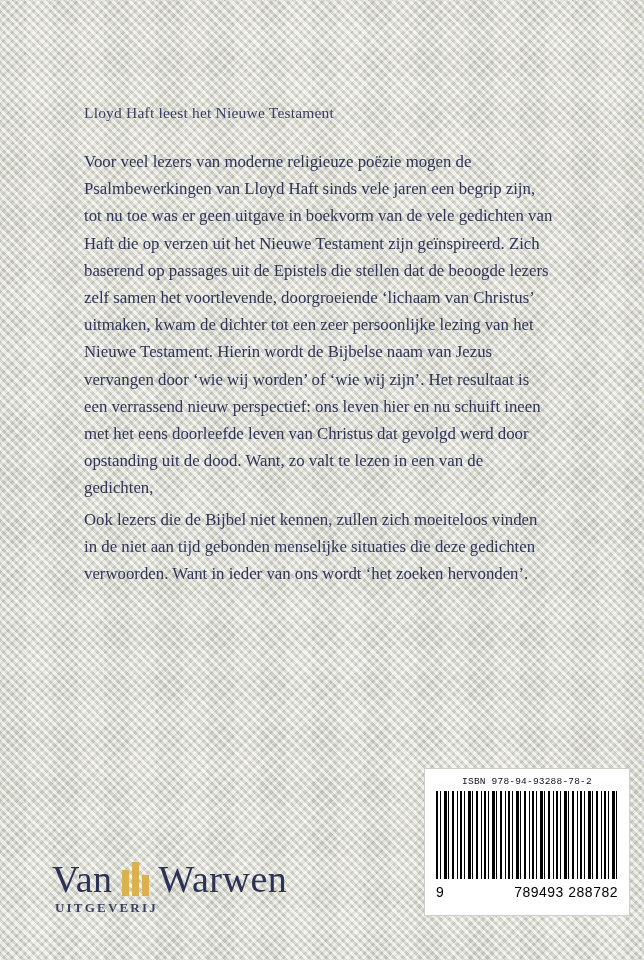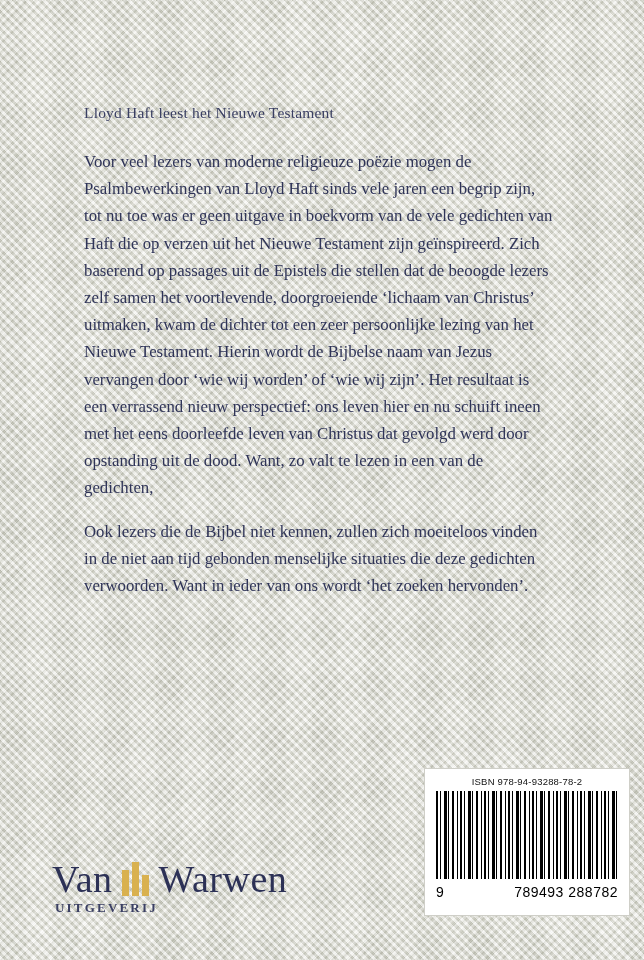--- a/index.html
+++ b/index.html
@@ -73,21 +73,21 @@
   }
 
   .headline {
     font-size: 15.5px;
     color: #3a3f63;
     letter-spacing: .2px;
     margin-bottom: 26px;
   }
 
   .body-text p {
-    margin: 16px 0 0 0;
+    margin: 4px 0 0 0;
     font-size: 16.8px;
     line-height: 1.62;
     color: #2f3458;
     text-align: left;
   }
 
   .poem {
     margin: 22px 0 22px 26px;
     font-size: 16.5px;
     line-height: 1.6;
@@ -151,21 +151,21 @@
     height: 148px;
     background: #fff;
     border: 1px solid #cfcfc8;
     box-sizing: border-box;
     padding: 7px 10px 6px 10px;
     display: flex;
     flex-direction: column;
     align-items: center;
   }
   .isbn-text {
-    font-family: Liberation Sans, sans-serif;
+    font-family: Liberation Mono, monospace;
     font-size: 9.5px;
     color: #111;
     letter-spacing: .2px;
     margin-bottom: 4px;
   }
   .bars {
     width: 182px;
     height: 88px;
     background-image: repeating-linear-gradient(
       90deg,

